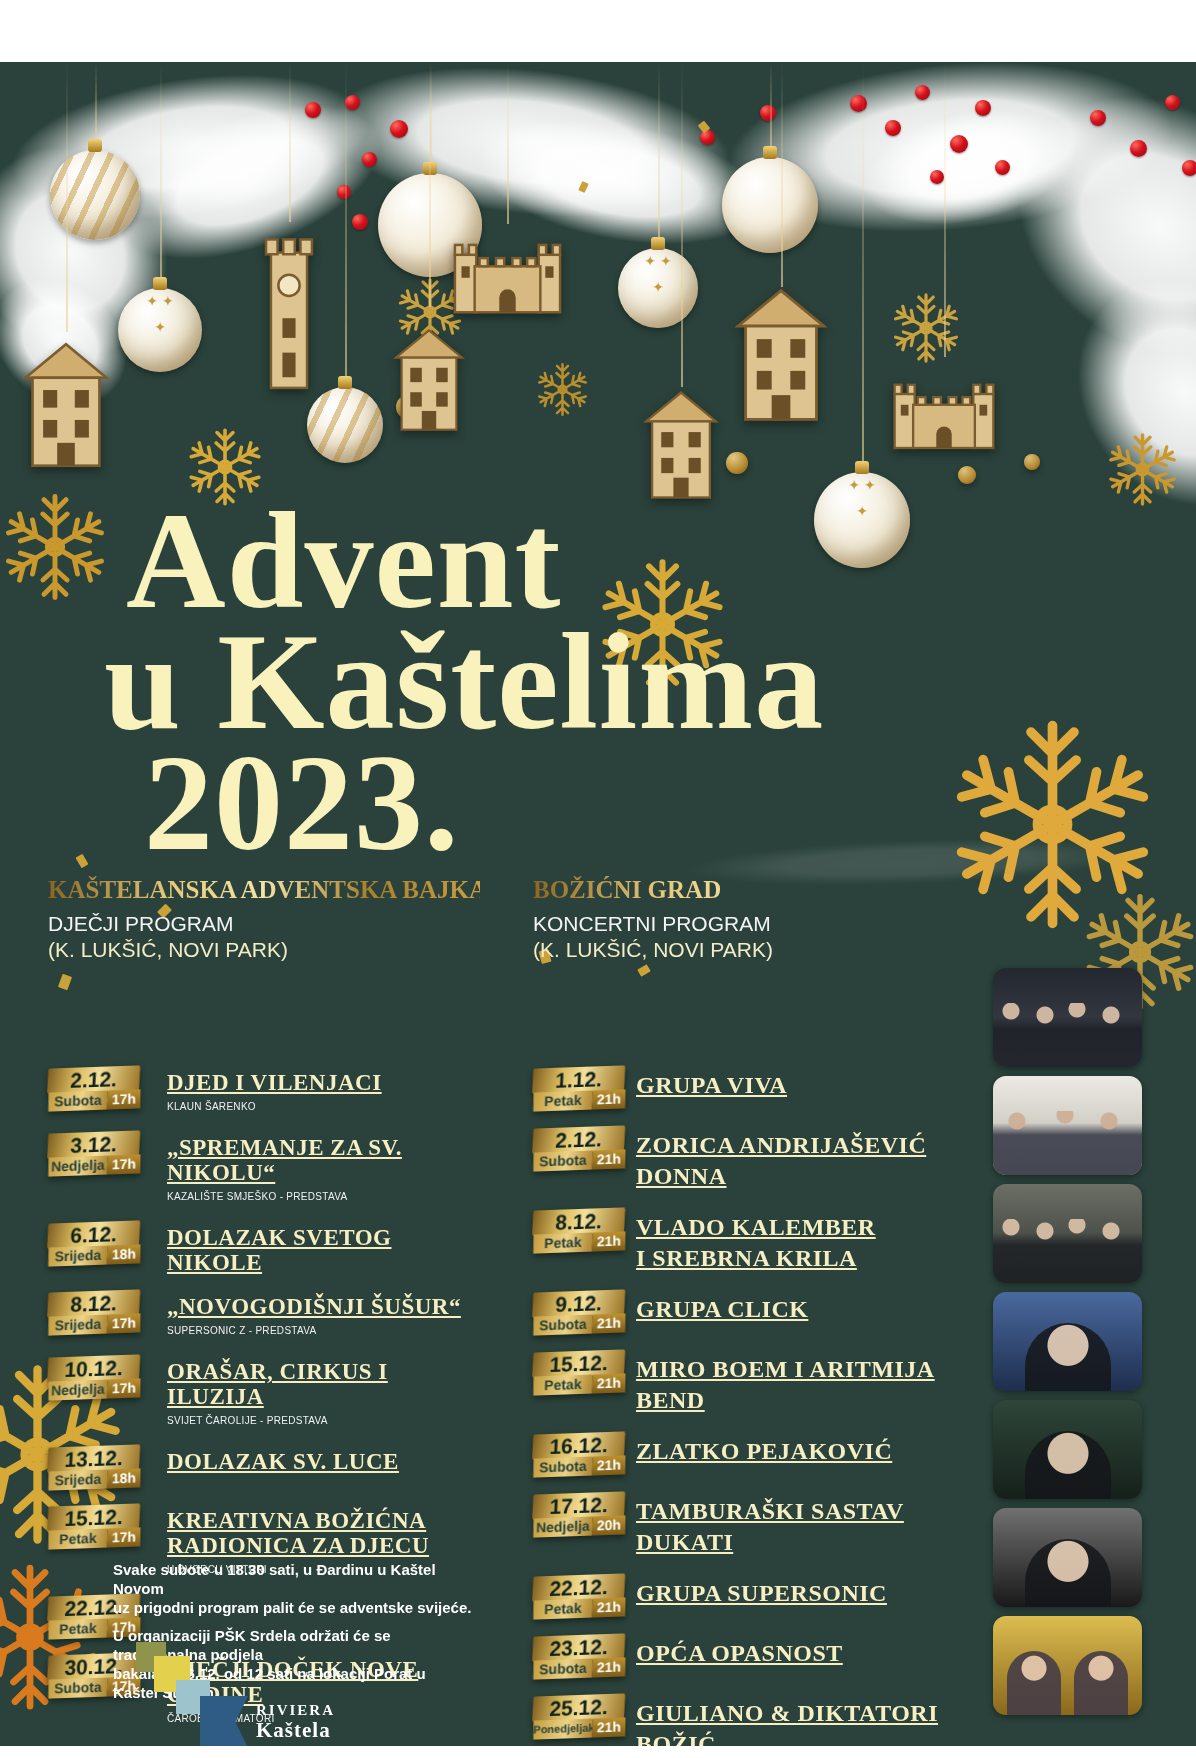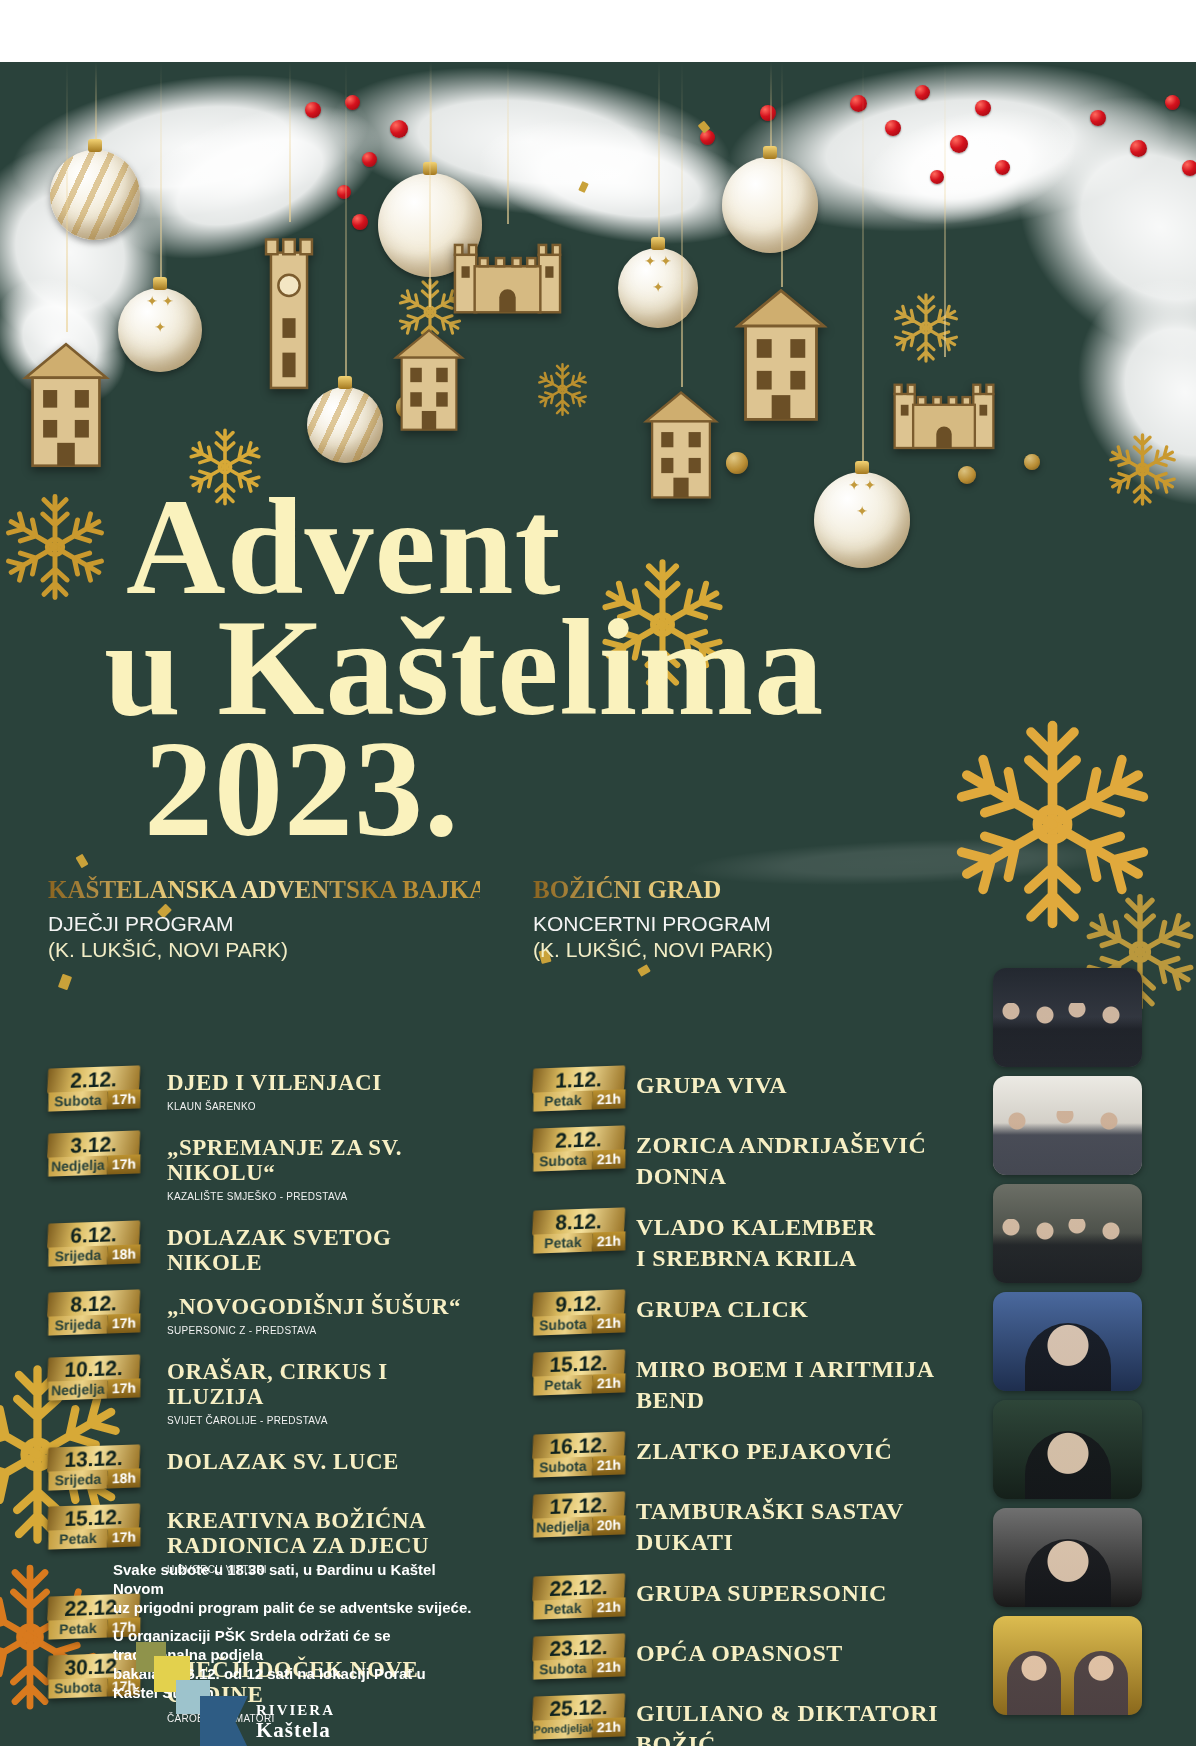--- a/index.html
+++ b/index.html
@@ -19,21 +19,21 @@
   .ball.dotted{background:radial-gradient(circle at 35% 28%,#ffffff 0%,#f0e9d4 55%,#c9b78f 90%);}
   .ball.dotted::after{content:'✦ ✦\A ✦';white-space:pre;position:absolute;inset:0;color:#c39a3c;font-size:14px;line-height:26px;text-align:center;}
   .ball.gold{background:radial-gradient(circle at 35% 28%,#ffe9a0 0%,#d8a73c 55%,#8a6316 95%);}
   .ball.gold::before{display:none;}
   .hangline{position:absolute;width:2px;background:linear-gradient(rgba(235,210,150,.0),rgba(235,210,150,.65));}
   .house{position:absolute;filter:drop-shadow(0 4px 5px rgba(0,0,0,.4));}
   .house svg{width:100%;height:100%;}
   .confetti{position:absolute;background:#c9a23a;border-radius:1px;}
 
   
-  .title{position:absolute;left:0;top:424px;z-index:2;color:#faf2bd;
+  .title{position:absolute;left:0;top:438px;z-index:2;color:#faf2bd;
          font-family:"Liberation Serif",serif;font-weight:700;font-size:138px;line-height:121px;letter-spacing:1px;}
   .title .t1{padding-left:126px;}
   .title .t2{padding-left:104px;}
   .title .t3{padding-left:144px;}
 
   
   .col{position:absolute;top:814px;z-index:2;}
   .col-left{left:48px;width:432px;}
   .col-right{left:533px;width:448px;}
   .col-heading{font-family:"Liberation Serif",serif;font-weight:700;font-size:25px;letter-spacing:0px;
@@ -52,21 +52,21 @@
               background:linear-gradient(100deg,#7e5d1e 0%,#d9b95e 30%,#f4e09b 55%,#9a7426 100%);
               transform:skewX(-5deg);border-radius:2px;padding:1px 2px 0;}
   .badge-band{display:flex;margin-top:-1px;transform:skewX(-3deg);}
   .badge-day{flex:1;font-weight:700;font-size:14px;line-height:19px;text-align:center;color:#274139;
              background:linear-gradient(100deg,#c49d3e 0%,#ecd388 55%,#ab8430 100%);white-space:nowrap;overflow:hidden;}
   .badge-day.small{font-size:11px;}
   .badge-time{width:33px;font-weight:700;font-size:14px;line-height:19px;text-align:center;color:#ffffff;
               background:linear-gradient(180deg,#bb912f,#7e5c17);}
   .event-text{padding-top:3px;}
   .event-title{font-family:"Liberation Serif",serif;font-weight:700;font-size:23px;line-height:25px;
-               letter-spacing:.5px;color:#f7efc4;}
+               letter-spacing:.5px;color:#f7efc4;text-decoration:underline;}
   .col-right .event-title{font-size:24px;line-height:31px;}
   .event-sub{margin-top:3px;font-size:10px;line-height:18px;color:#f2f2f2;letter-spacing:.3px;}
 
   
   .notes{position:absolute;left:113px;top:1498px;width:360px;z-index:2;color:#ffffff;
          font-weight:700;font-size:15px;line-height:19px;}
   .notes .para{margin-bottom:9px;}
 
   
   .logo-riviera{position:absolute;left:128px;top:1576px;width:230px;height:120px;z-index:3;}

